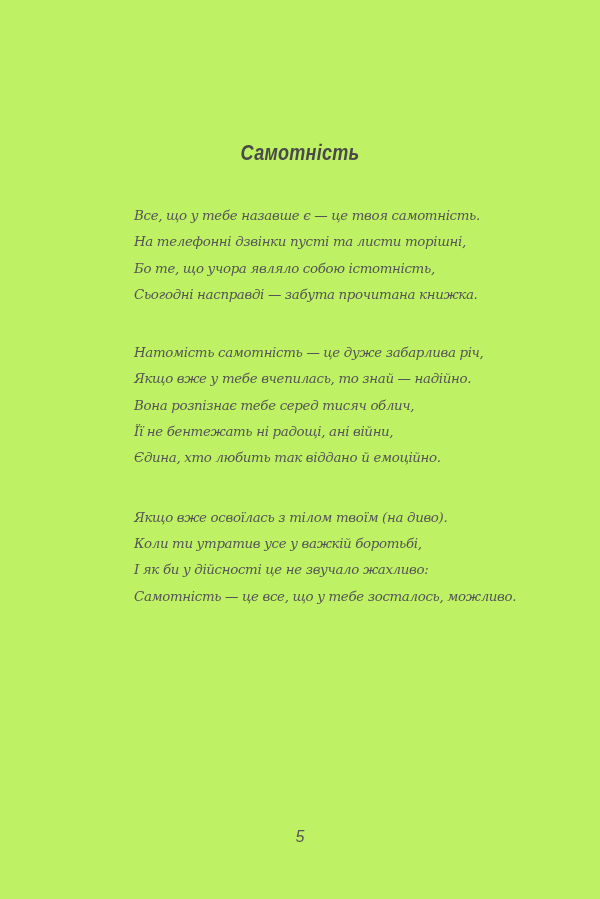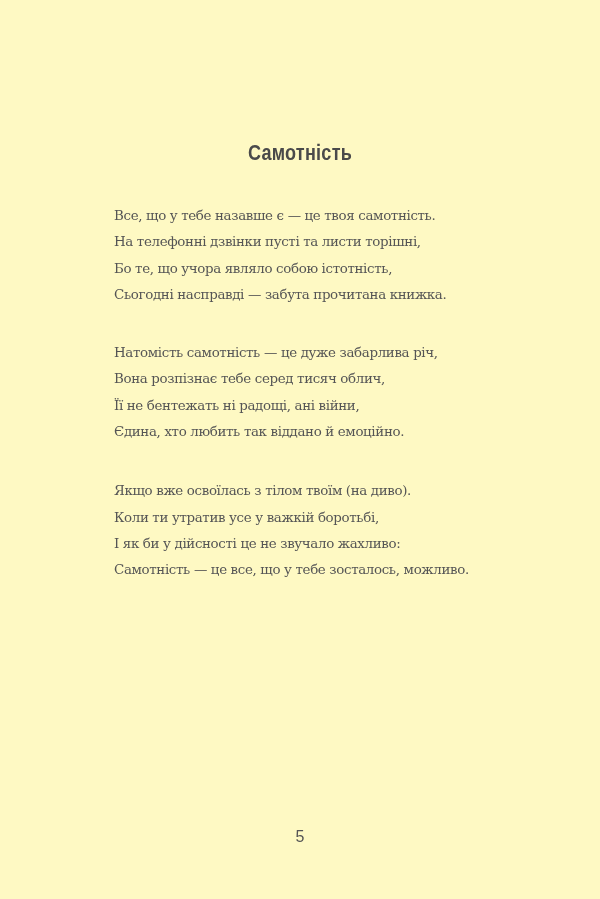--- a/index.html
+++ b/index.html
@@ -11,21 +11,22 @@
       width: 600px;
       height: 899px;
       position: relative;
       overflow: hidden;
     }
     .page {
       position: absolute;
       left: 0; top: 0;
       width: 600px;
       height: 899px;
-      background: #fef9c3;
+      background: #bef264;
+      font-style: italic;
     }
     .title {
       position: absolute;
       top: 140px;
       left: 0;
       width: 600px;
       text-align: center;
       font-family: "Liberation Sans", sans-serif;
       font-size: 22px;
       font-weight: bold;
@@ -46,20 +47,21 @@
     .stanza {
       margin: 0 0 32px 0;
     }
     .stanza.s2 { margin-bottom: 33px; }
     .line {
       display: block;
       height: 26.3px;
       line-height: 26.3px;
       white-space: nowrap;
       letter-spacing: -0.35px;
+      margin-left: 20px;
     }
     .page-number {
       position: absolute;
       top: 828px;
       left: 0;
       width: 600px;
       text-align: center;
       font-family: "Liberation Sans", sans-serif;
       font-size: 16px;
       color: #555555;
@@ -73,20 +75,21 @@
 
   <div class="poem">
     <div class="stanza s1">
       <span class="line">Все, що у тебе назавше є — це твоя самотність.</span>
       <span class="line">На телефонні дзвінки пусті та листи торішні,</span>
       <span class="line">Бо те, що учора являло собою істотність,</span>
       <span class="line">Сьогодні насправді — забута прочитана книжка.</span>
     </div>
     <div class="stanza s2">
       <span class="line">Натомість самотність — це дуже забарлива річ,</span>
+      <span class="line">Якщо вже у тебе вчепилась, то знай — надійно.</span>
       <span class="line">Вона розпізнає тебе серед тисяч облич,</span>
       <span class="line">Її не бентежать ні радощі, ані війни,</span>
       <span class="line">Єдина, хто любить так віддано й емоційно.</span>
     </div>
     <div class="stanza s3">
       <span class="line">Якщо вже освоїлась з тілом твоїм (на диво).</span>
       <span class="line">Коли ти утратив усе у важкій боротьбі,</span>
       <span class="line">І як би у дійсності це не звучало жахливо:</span>
       <span class="line">Самотність — це все, що у тебе зосталось, можливо.</span>
     </div>

